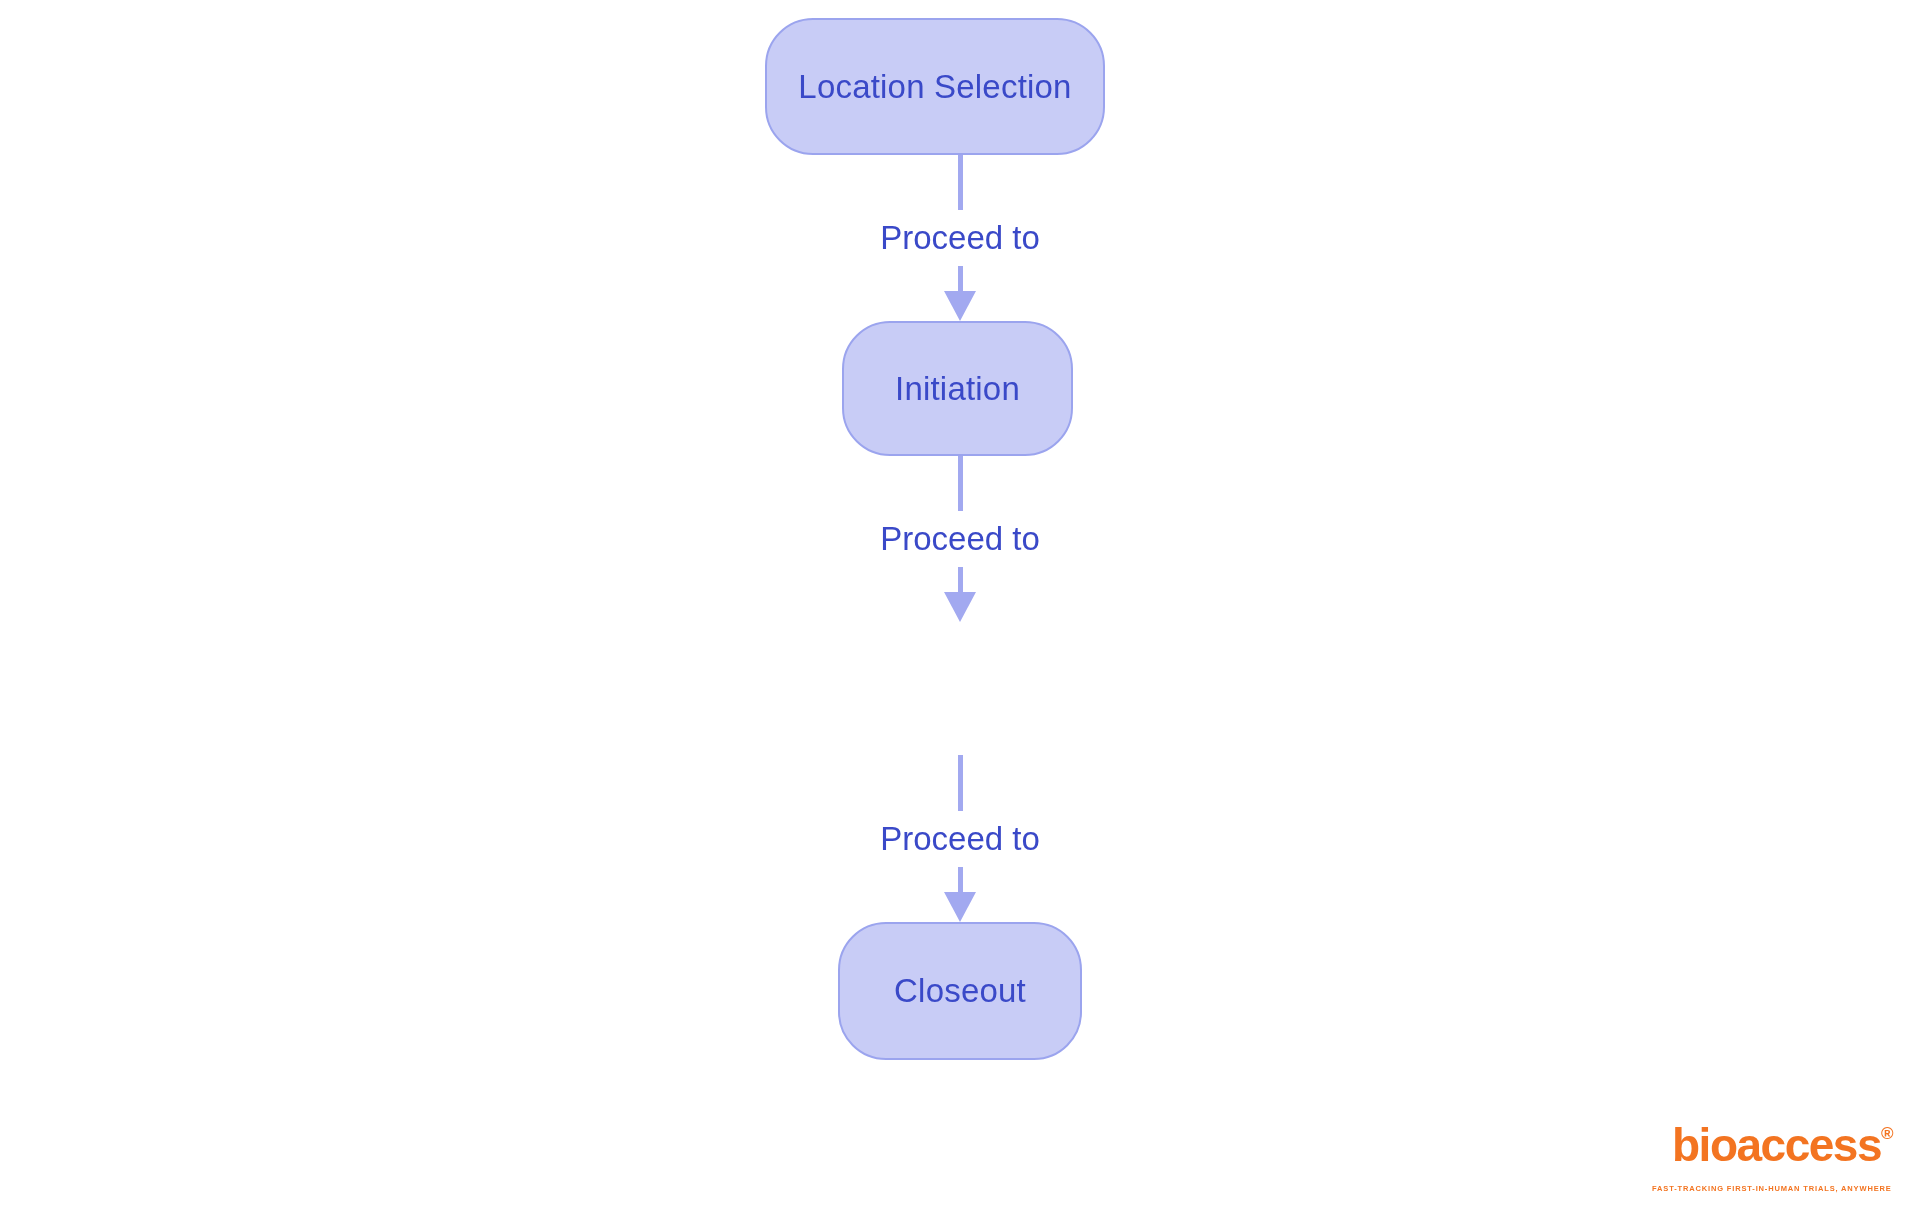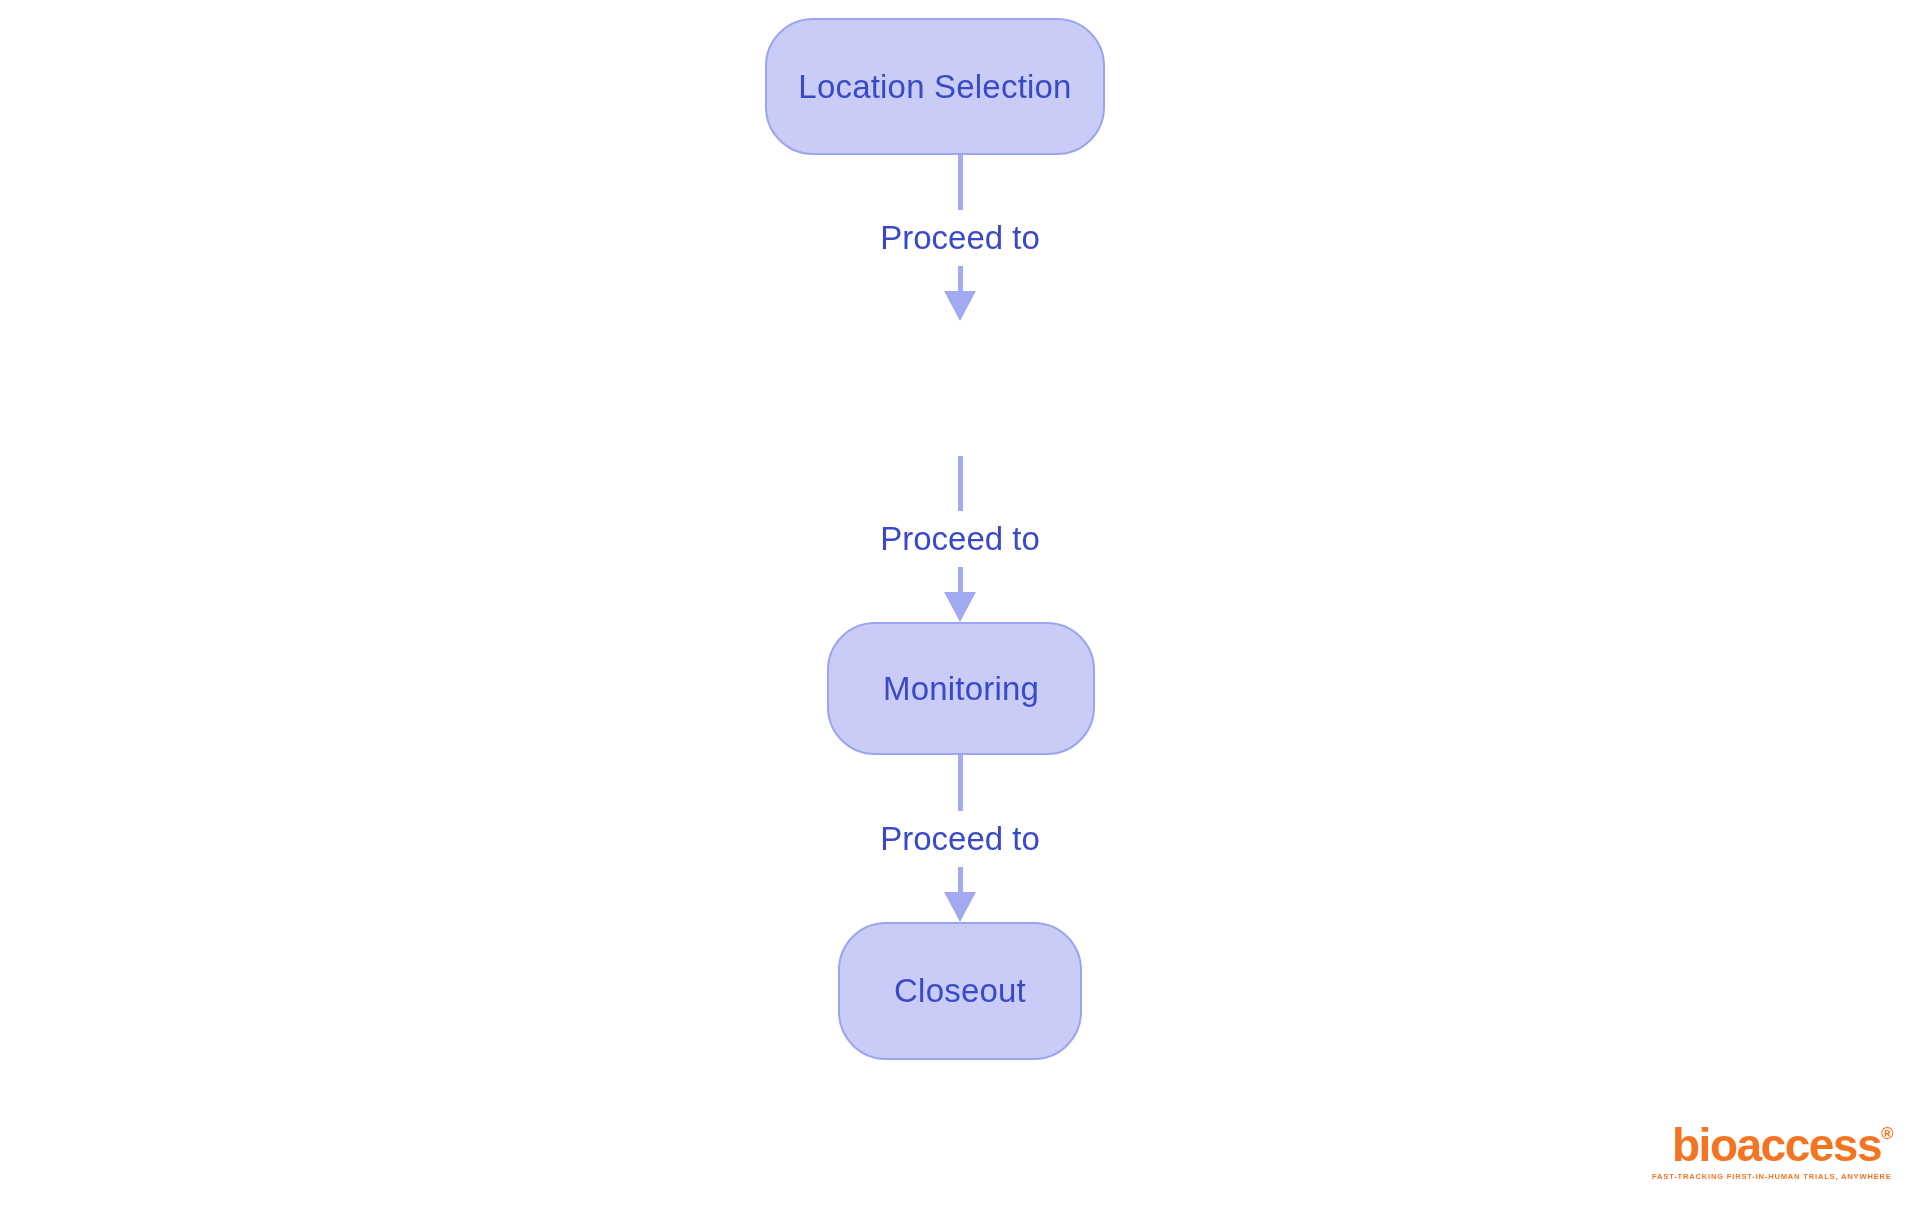--- a/index.html
+++ b/index.html
@@ -94,21 +94,21 @@
     letter-spacing: -1.5px;
     white-space: nowrap;
     margin-left: 20px;
   }
   .logo-wordmark .reg-mark {
     font-size: 17px;
     vertical-align: 22px;
     letter-spacing: 0;
   }
   .logo-tagline {
-    margin-top: 4px;
+    margin-top: 16px;
     color: var(--logo);
     font-weight: bold;
     font-size: 7.5px;
     letter-spacing: 0.85px;
     white-space: nowrap;
   }
 </style>
 </head>
 <body>
 
@@ -117,30 +117,30 @@
   <div class="node node-1">
     <span class="node-label">Location Selection</span>
   </div>
 
   <div class="connector connector-1">
     <div class="edge-line"></div>
     <div class="arrowhead"></div>
     <div class="edge-label">Proceed to</div>
   </div>
 
+  <div class="node node-2">
+    <span class="node-label">Initiation</span>
+  </div>
 
   <div class="connector connector-2">
     <div class="edge-line"></div>
     <div class="arrowhead"></div>
     <div class="edge-label">Proceed to</div>
   </div>
 
-  <div class="node node-3">
-    <span class="node-label">Monitoring</span>
-  </div>
 
   <div class="connector connector-3">
     <div class="edge-line"></div>
     <div class="arrowhead"></div>
     <div class="edge-label">Proceed to</div>
   </div>
 
   <div class="node node-4">
     <span class="node-label">Closeout</span>
   </div>

